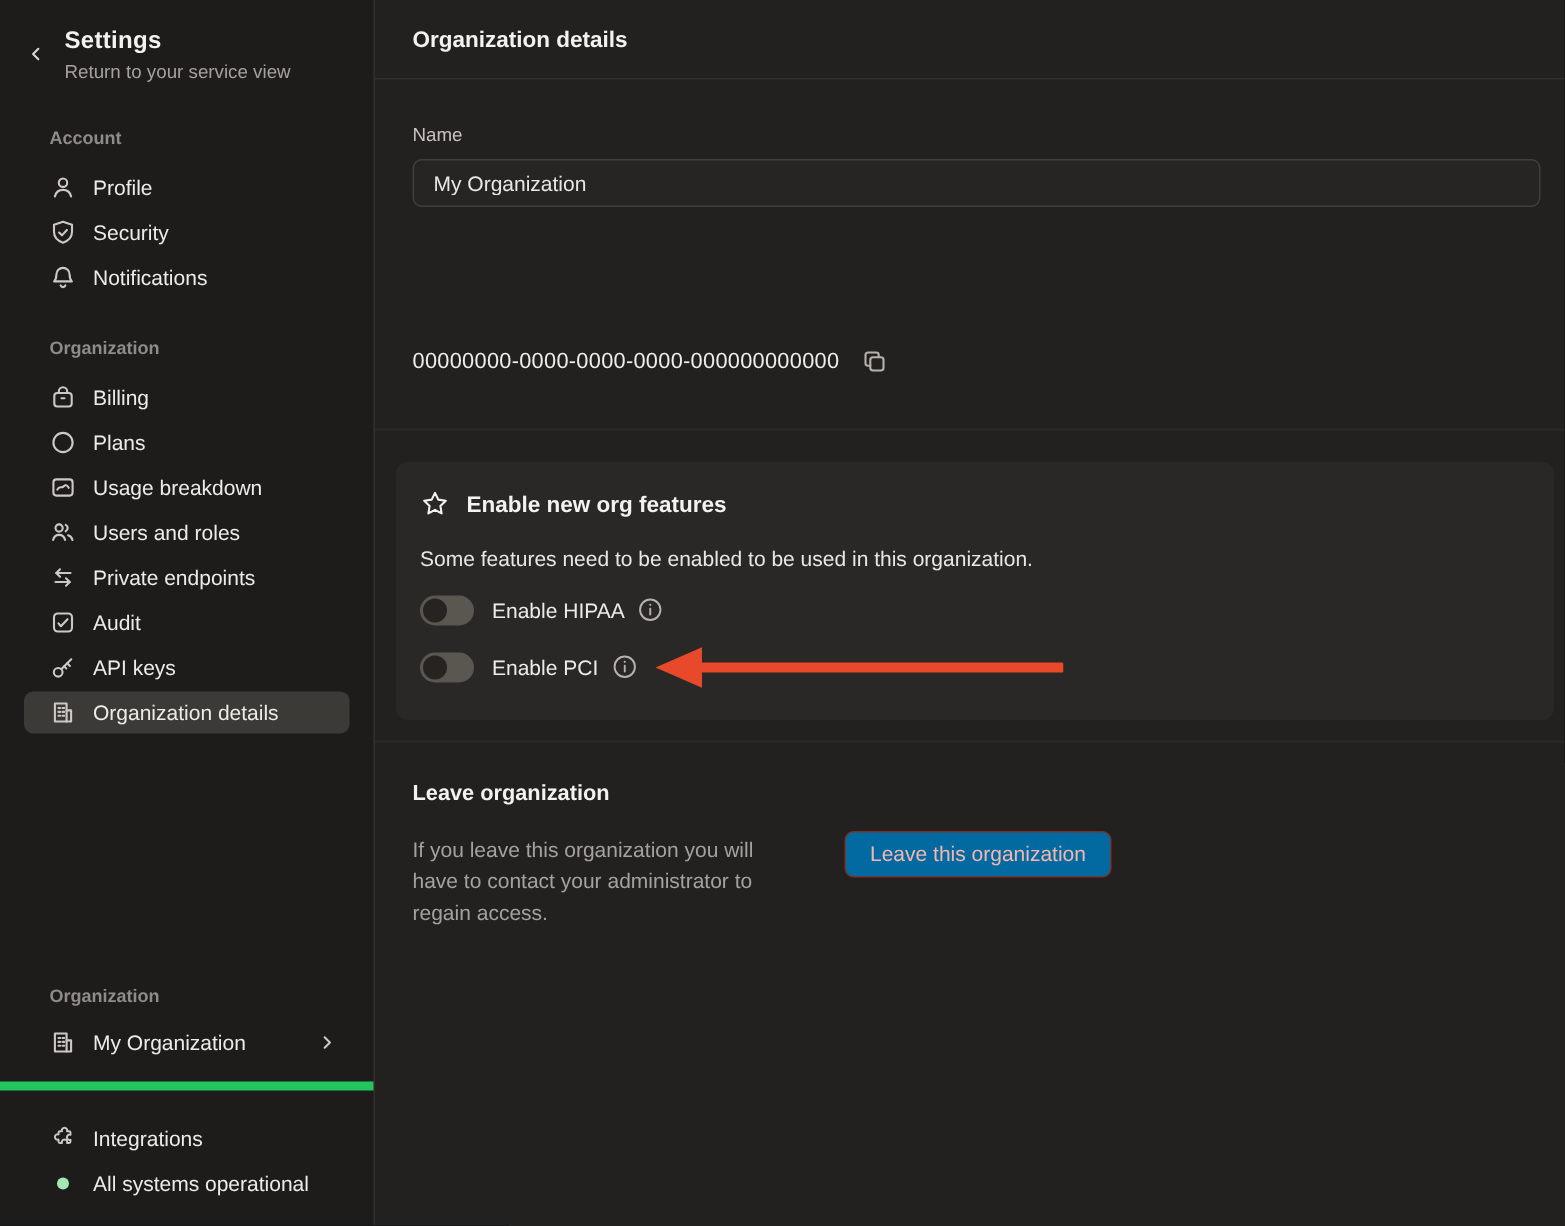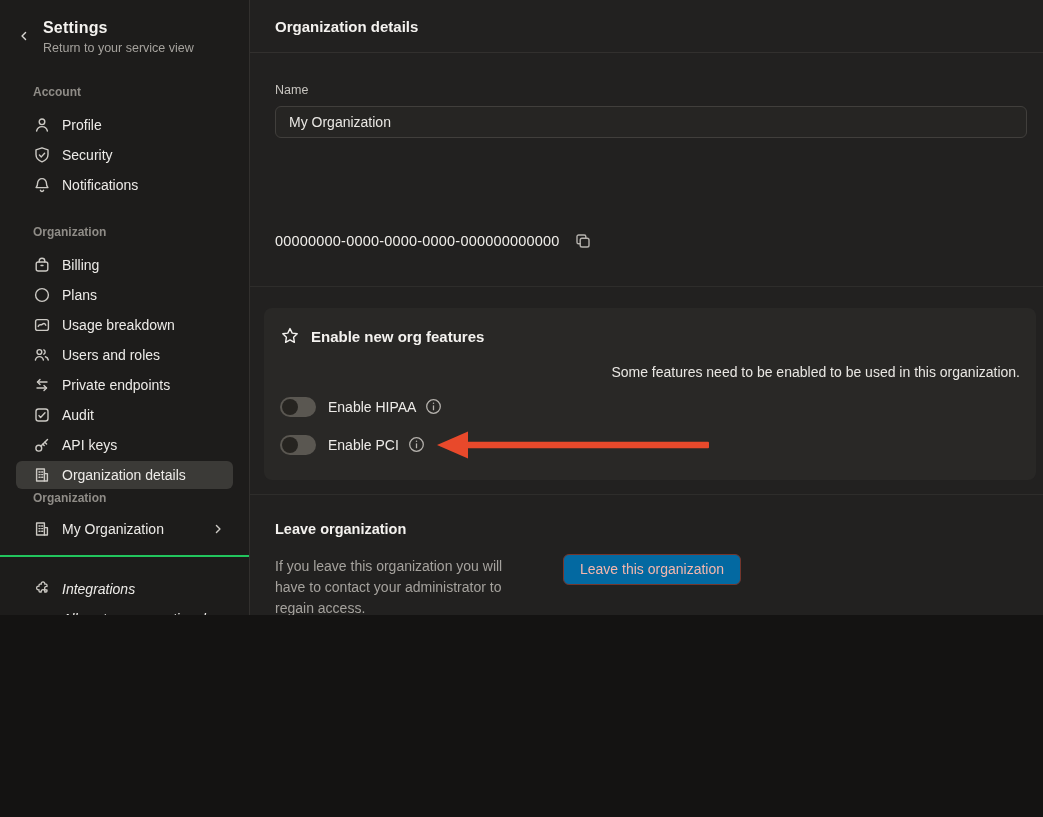--- a/index.html
+++ b/index.html
@@ -1,36 +1,36 @@
 <!DOCTYPE html>
 <html><head>
 <meta charset="utf-8">
 <style>
   * { margin:0; padding:0; box-sizing:border-box; }
   html,body { background:#141312; }
   body { font-family:"Liberation Sans","DejaVu Sans",sans-serif; }
-  .app { position:relative; width:1043px; height:615px; display:flex; background:#222120; color:#EDEBE8; overflow:hidden; }
+  .app { position:relative; width:1043px; height:817px; display:flex; background:#222120; color:#EDEBE8; overflow:hidden; }
 
   
   .sidebar { width:250px; flex-shrink:0; background:#1D1C1B; border-right:1px solid #32302E; display:flex; flex-direction:column; }
   .sb-header { position:relative; padding:19px 16px 0 43px; }
   .back-btn { position:absolute; left:16px; top:28px; width:16px; height:16px; color:#D8D6D2; cursor:pointer; display:flex; align-items:center; justify-content:center; }
   .sb-title { font-size:16px; font-weight:700; letter-spacing:.2px; color:#F4F2EF; }
   .sb-subtitle { font-size:12.5px; color:#A5A29D; margin-top:4px; }
   .sb-label { font-size:12px; font-weight:700; color:#8F8C87; padding:0 16px 0 33px; }
   .sb-label.first { margin-top:30px; }
   .sb-label.second { margin-top:24px; }
   .sb-items { margin-top:10px; }
   .sb-item { display:flex; align-items:center; gap:11px; height:28px; margin:2px 16px; padding-left:17px; padding-right:8px; border-radius:6px; font-size:14px; color:#EDEBE8; cursor:pointer; }
   .sb-item.selected { background:#3B3A37; }
   .sb-item .icn { width:18px; height:18px; flex-shrink:0; color:#CCC9C4; display:flex; align-items:center; justify-content:center; }
   .sb-item .spacer { flex:1; }
   .sb-item .chev { width:14px; height:14px; color:#CCC9C4; display:flex; }
   .sb-bottom { margin-top:auto; }
-  .sb-footer { border-top:2px solid #22c55e; margin-top:12px; padding:16px 0 12px;font-style:italic; }
+  .sb-footer { border-top:6px solid #22c55e; margin-top:12px; padding:16px 0 12px; }
   .status-dot { width:8px; height:8px; border-radius:50%; background:#A3E8B4; margin:0 5px; flex-shrink:0; }
 
   
   .main { flex:1; display:flex; flex-direction:column; background:#222120; min-width:0; }
   .main-header { height:53px; flex-shrink:0; border-bottom:1px solid #32302E; display:flex; align-items:center; padding-left:25px; }
   .main-header .title { font-size:15px; font-weight:700; color:#F4F2EF; }
   .content { flex:1; padding:0 16px 0 25px; }
   .row { display:flex; }
   .col-left { width:288px; flex-shrink:0; padding-right:34px; }
   .col-right { flex:1; min-width:0; }
@@ -41,21 +41,21 @@
   .text-input { width:100%; height:32px; background:#262523; border:1px solid #413F3C; border-radius:6px; color:#E9E7E3; font-size:14px; padding:0 13px; outline:none; font-family:inherit; }
   .sec-id { margin-top:54px; }
   .id-line { display:flex; align-items:center; gap:14px; padding-top:40px; }
   .id-value { font-size:14.5px; color:#F0EEEA; letter-spacing:.2px; }
   .icon-btn { width:18px; height:18px; color:#B5B2AD; cursor:pointer; display:flex; align-items:center; justify-content:center; background:none; border:none; padding:0; }
   .divider { height:1px; background:#2E2D2B; margin:0 -16px 0 -25px; }
   .div1 { margin-top:36px; }
   .div2 { margin-top:14px; }
 
   
-  .card { background:#292826; border-radius:8px; margin:21px -9px 0 -11px; padding:18px 16px 24px;text-align:right; }
+  .card { background:#292826; border-radius:8px; margin:21px -9px 0 -11px; padding:18px 16px 24px; }
   .card-title-row { display:flex; align-items:center; gap:11px; }
   .card-title-row .star { width:20px; height:20px; color:#F4F2EF; display:flex; }
   .card-title { font-size:15px; font-weight:700; color:#F4F2EF; }
   .card-desc { font-size:14px; color:#E9E7E3; margin-top:18px; }
   .toggle-row { display:flex; align-items:center; margin-top:15px; height:23px; }
   .toggle { width:36px; height:20px; border-radius:10px; background:#5A5751; position:relative; cursor:pointer; flex-shrink:0; border:none; padding:0; }
   .toggle::after { content:''; position:absolute; left:2px; top:2px; width:16px; height:16px; border-radius:50%; background:#262420; }
   .toggle-label { font-size:14px; color:#EDEBE8; margin-left:12px; }
   .info { width:17px; height:17px; color:#B5B2AD; margin-left:9px; cursor:pointer; display:flex; }
   .anno-arrow { margin-left:12px; width:272px; height:30px; display:flex; align-items:center; }

